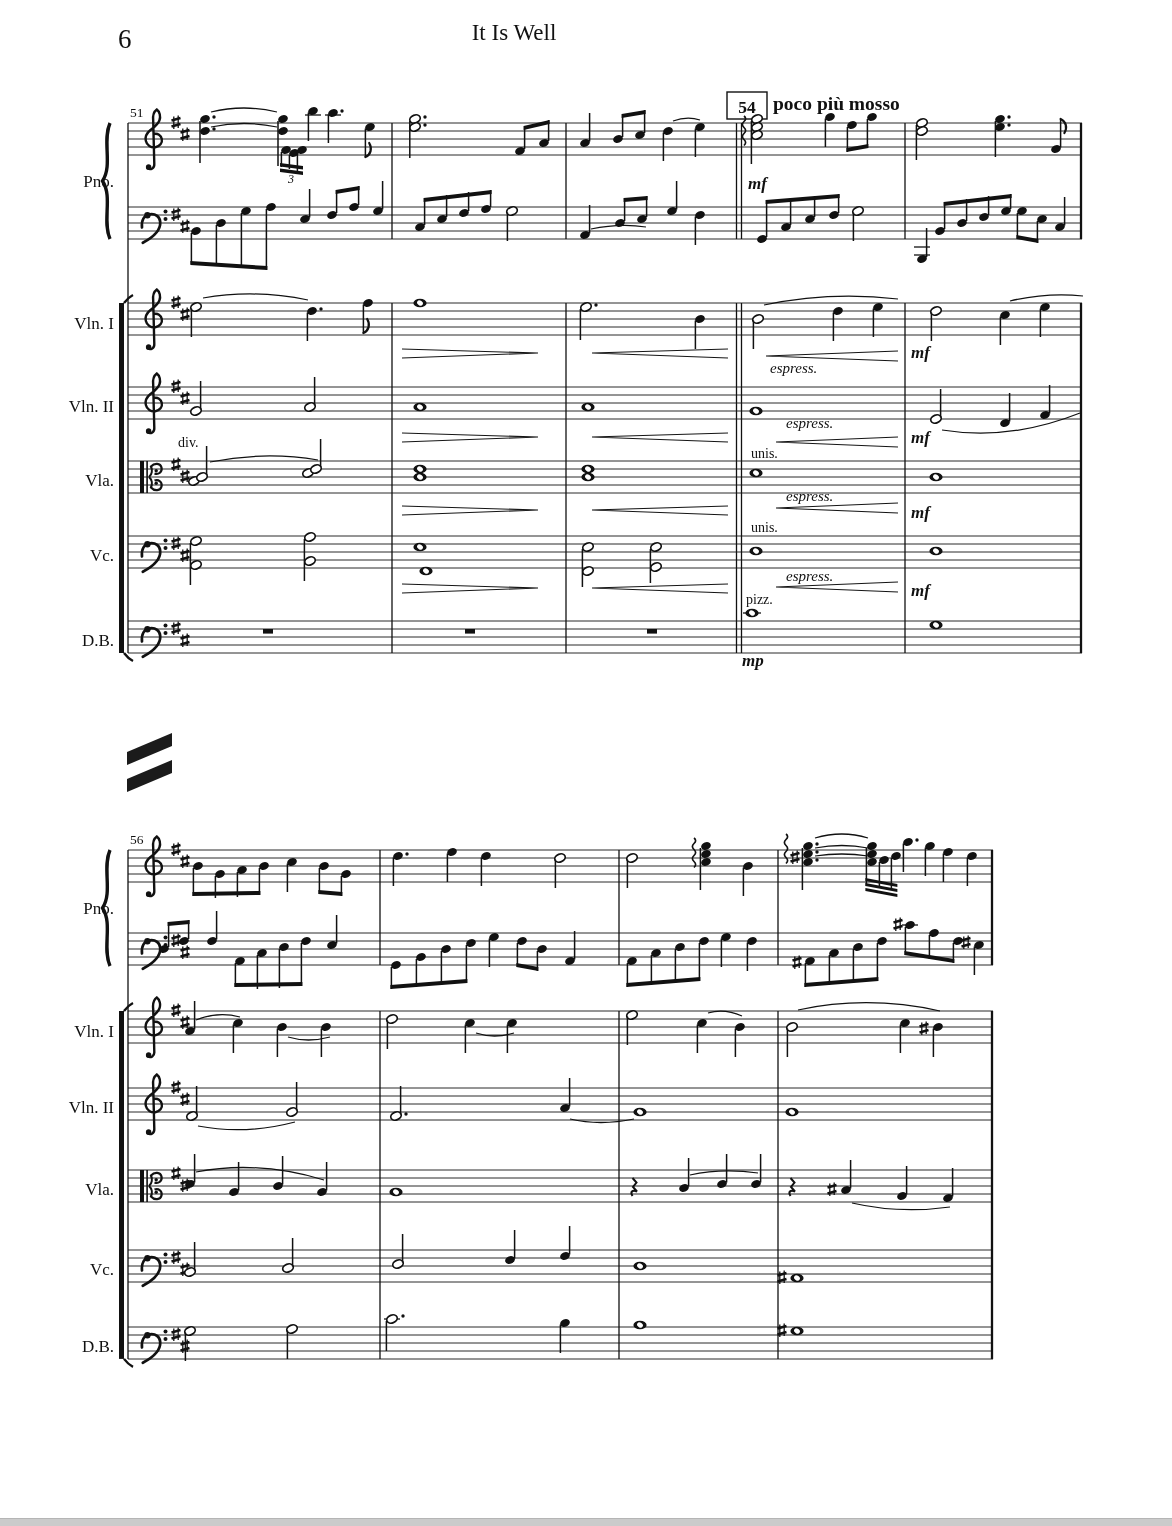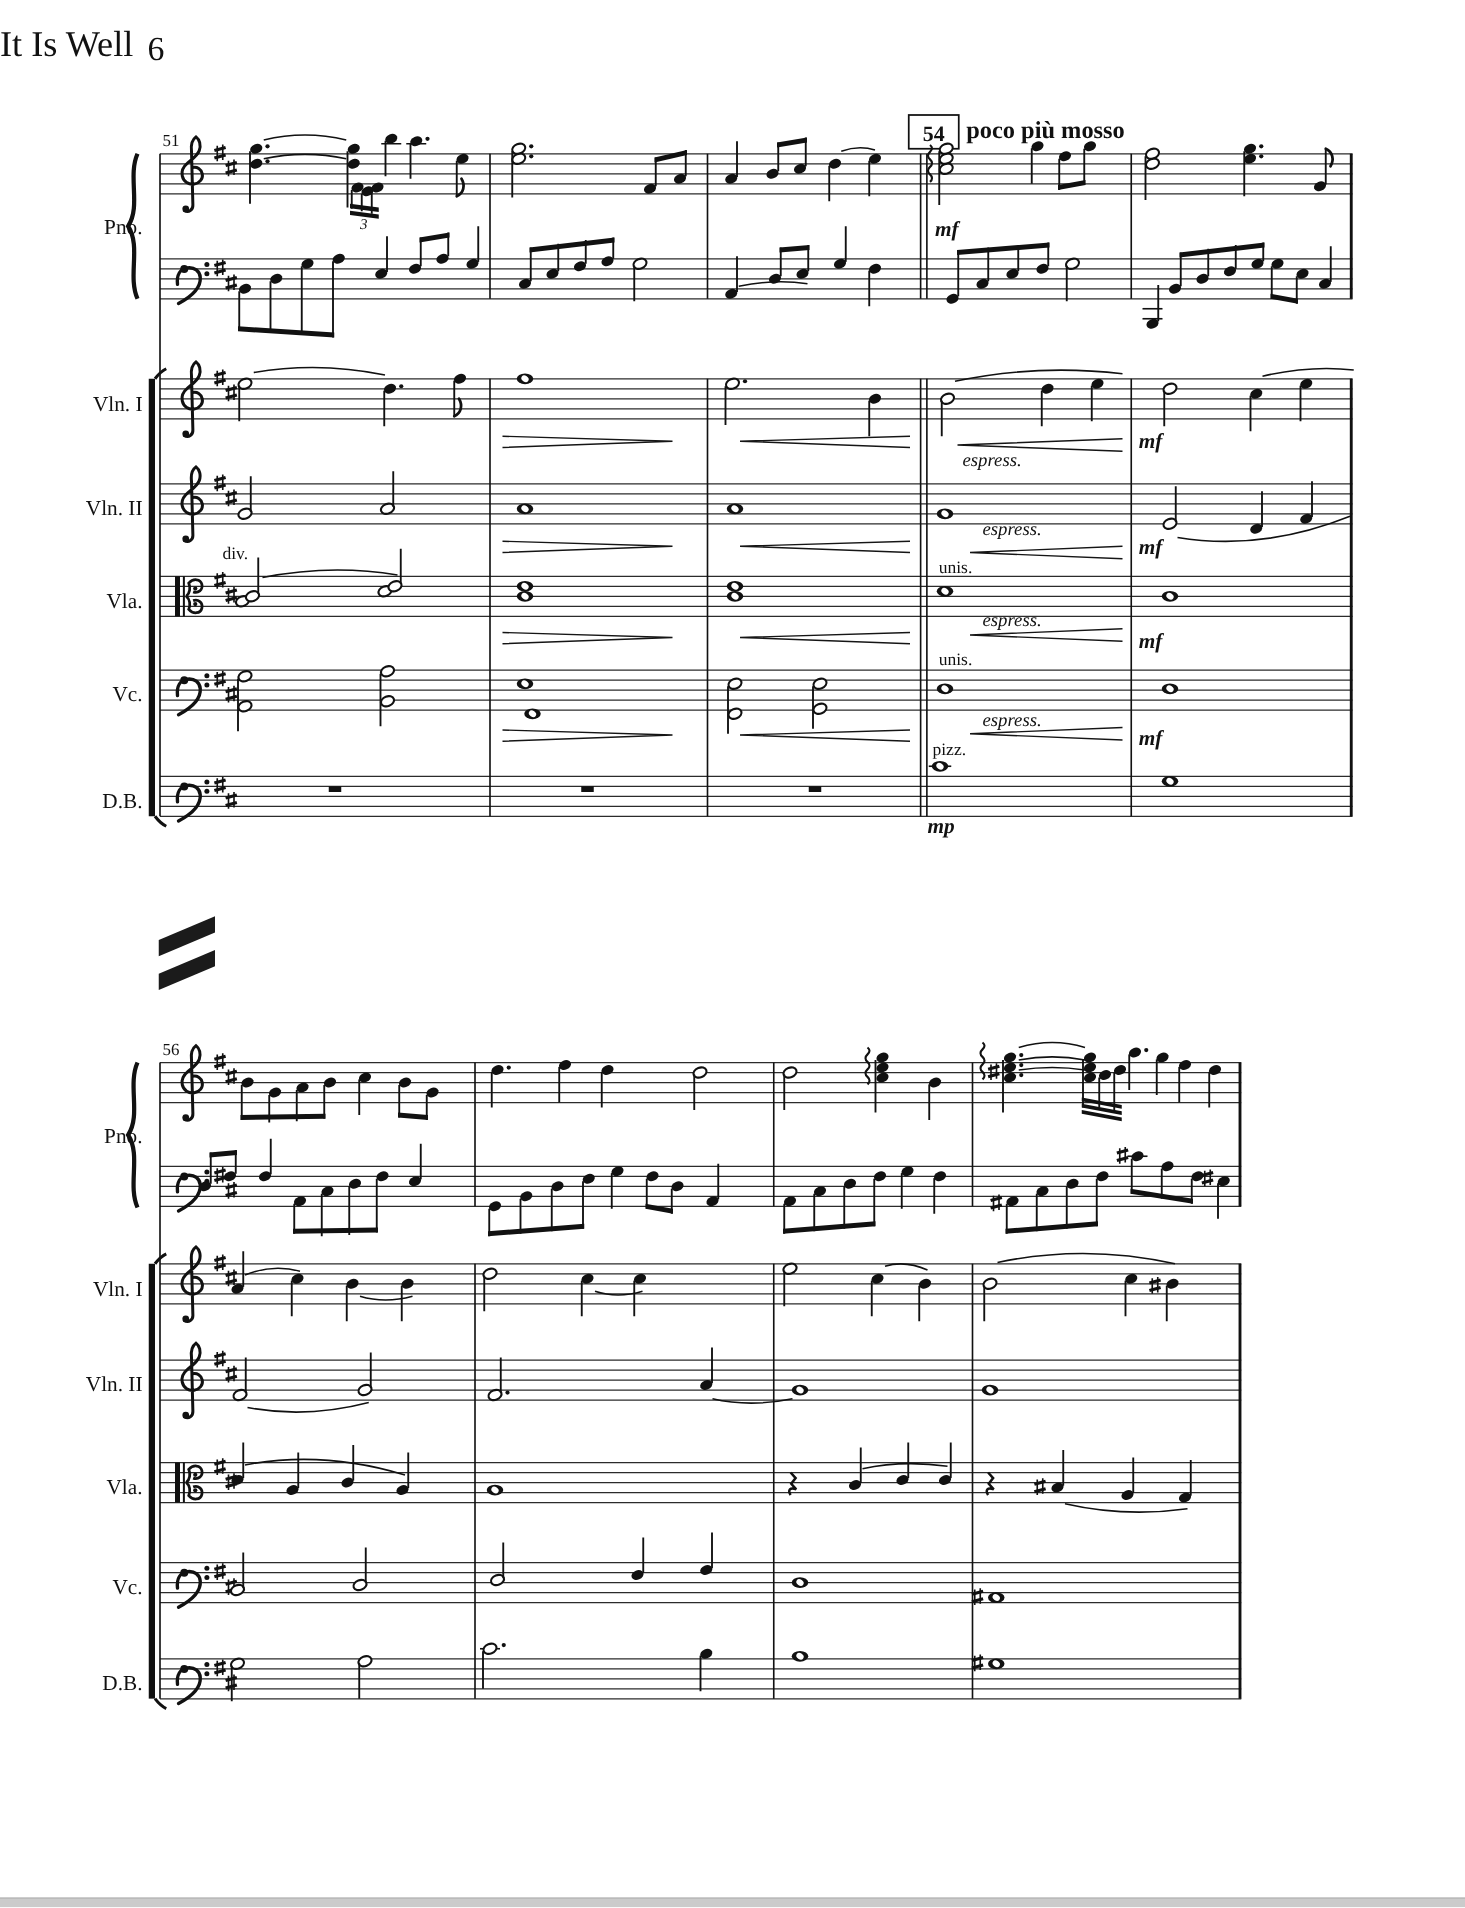--- a/index.html
+++ b/index.html
@@ -1,19 +1,19 @@
 <!DOCTYPE html>
 <html><head>
 <meta charset="utf-8">
 <style>
   html,body{margin:0;padding:0;background:#fff;}
   .page{position:relative;width:1172px;height:1526px;background:#fff;overflow:hidden;
         font-family:"Liberation Serif",serif;color:#111;}
   .pgnum{position:absolute;left:118px;top:24px;font-size:27px;}
-  .title{position:absolute;left:0;top:20px;width:1028px;text-align:left;font-size:29px;}
+  .title{position:absolute;left:0;top:20px;width:1028px;text-align:center;font-size:23px;}
   svg{position:absolute;left:0;}
   g.staff line{stroke:#2b2b2b;stroke-width:1;}
   .bl{stroke:#111;stroke-width:1.3;}
   .bl2{stroke:#111;stroke-width:2.3;}
   .st{stroke:#111;stroke-width:1.5;}
   .fl{fill:none;stroke:#111;stroke-width:2.2;stroke-linecap:round;}
   .bm{fill:#111;}
   .sl{fill:none;stroke:#111;stroke-width:1.25;}
   .hp{fill:none;stroke:#151515;stroke-width:1.1;}
   .lg{stroke:#111;stroke-width:1.3;}

